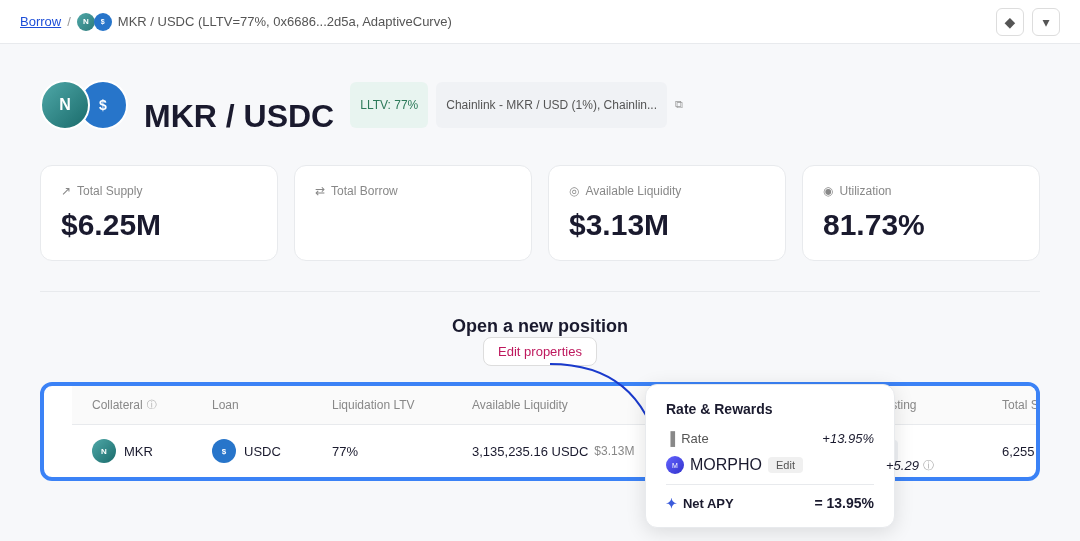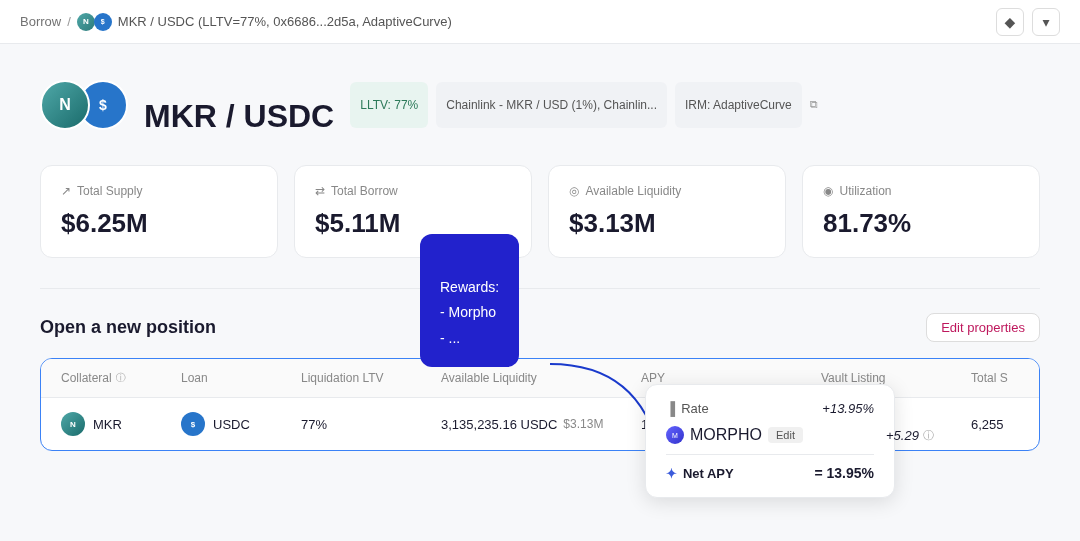--- a/index.html
+++ b/index.html
@@ -139,60 +139,62 @@
       border-radius: 12px;
       padding: 18px 20px;
     }
     .stat-label {
       font-size: 12px;
       color: #888;
       display: flex; align-items: center; gap: 6px;
       margin-bottom: 10px;
     }
     .stat-value {
-      font-size: 26px;
+      font-size: 30px;
       font-weight: 600;
       color: #1a1a2e;
     }
 
     
     .divider {
       border: none;
       border-top: 1px solid #e8eaed;
       margin-bottom: 24px;
     }
 
     
     .position-header {
       display: flex;
       justify-content: space-between;
       align-items: center;
       margin-bottom: 16px;
+      flex-direction: column;
     }
     .position-title {
       font-size: 18px;
       font-weight: 600;
       color: #1a1a2e;
     }
     .edit-properties-btn {
       background: white;
       border: 1px solid #ddd;
       border-radius: 8px;
       padding: 6px 14px;
       font-size: 13px;
       color: #be185d;
       cursor: pointer;
     }
 
     
     .table-container {
       background: white;
-      border: 1px solid #3b82f6;
+      border: 4px solid #3b82f6;
       border-radius: 12px;
       overflow: hidden;
+      padding-left: 28px;
     }
     .table-header {
       display: grid;
       grid-template-columns: 120px 120px 140px 200px 180px 150px 80px;
       padding: 12px 20px;
       border-bottom: 1px solid #e8eaed;
       background: #fafafa;
     }
     .th {
       font-size: 12px;
@@ -381,21 +383,21 @@
       display: flex; align-items: center; justify-content: center;
       font-size: 10px;
       color: #555;
     }
   </style>
 </head>
 <body>
 
 <div class="top-bar">
   <div class="breadcrumb">
-    <span style="font-weight:500; color:#737373;">Borrow</span>
+    <span style="font-weight:500; color:#1d4ed8;text-decoration:underline;">Borrow</span>
     <span style="color:#999;">/</span>
     <div class="breadcrumb-icons">
       <span class="mkr-icon-sm">N</span>
       <span class="usdc-icon-sm">$</span>
     </div>
     <span>MKR / USDC (LLTV=77%, 0x6686...2d5a, AdaptiveCurve)</span>
   </div>
   <div class="top-bar-actions">
     <div class="icon-btn">◆</div>
     <div class="icon-btn">▾</div>
@@ -406,39 +408,37 @@
 
   <div class="market-header">
     <div class="token-icons">
       <div class="mkr-icon-lg">N</div>
       <div class="usdc-icon-lg">$</div>
     </div>
     <div class="market-title">MKR / USDC</div>
     <div class="market-tags">
       <span class="tag lltv">LLTV: 77%</span>
       <span class="tag">Chainlink - MKR / USD (1%), Chainlin...</span>
-      <span class="tag">IRM: AdaptiveCurve</span>
       <span class="copy-icon">⧉</span>
     </div>
   </div>
 
   <div class="stats-row">
     <div class="stat-card">
       <div class="stat-label">
         <span>↗</span>
         <span>Total Supply</span>
       </div>
       <div class="stat-value">$6.25M</div>
     </div>
     <div class="stat-card">
       <div class="stat-label">
         <span>⇄</span>
         <span>Total Borrow</span>
       </div>
-      <div class="stat-value">$5.11M</div>
     </div>
     <div class="stat-card">
       <div class="stat-label">
         <span>◎</span>
         <span>Available Liquidity</span>
       </div>
       <div class="stat-value">$3.13M</div>
     </div>
     <div class="stat-card">
       <div class="stat-label">
@@ -494,36 +494,32 @@
       <div class="td">
         <div class="vault-icons">
           <div class="vault-icon-box">🏦</div>
           <div class="vault-icon-box">⊟</div>
         </div>
       </div>
       <div class="td">6,255</div>
     </div>
   </div>
 
-  <div class="tooltip-popup">
-    <span>Rewards:
-- Morpho
-- ...</span>
-  </div>
 
   <svg class="arrow-connector" width="140" height="120" viewBox="0 0 140 120">
     <defs>
       <marker id="arrowhead" markerWidth="8" markerHeight="8" refX="4" refY="4" orient="auto">
         <path d="M0,0 L0,8 L8,4 z" fill="#1a3acc"></path>
       </marker>
     </defs>
     <path d="M 10,10 Q 100,10 120,100" stroke="#1a3acc" stroke-width="2" fill="none" marker-end="url(#arrowhead)"></path>
   </svg>
 
   <div class="rate-rewards-popover">
+    <div class="popover-title">Rate &amp; Rewards</div>
     <div class="popover-row">
       <div class="popover-row-label">
         <span class="bar-icon">▐</span>
         <span>Rate</span>
       </div>
       <div class="popover-row-value">+13.95%</div>
     </div>
     <div class="popover-morpho-row">
       <div class="morpho-left">
         <div class="morpho-icon-sm">M</div>

